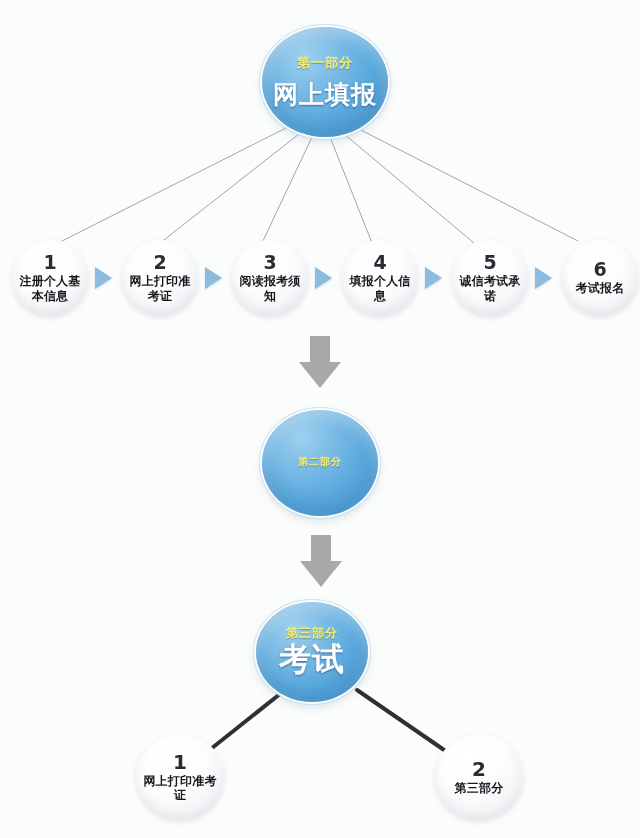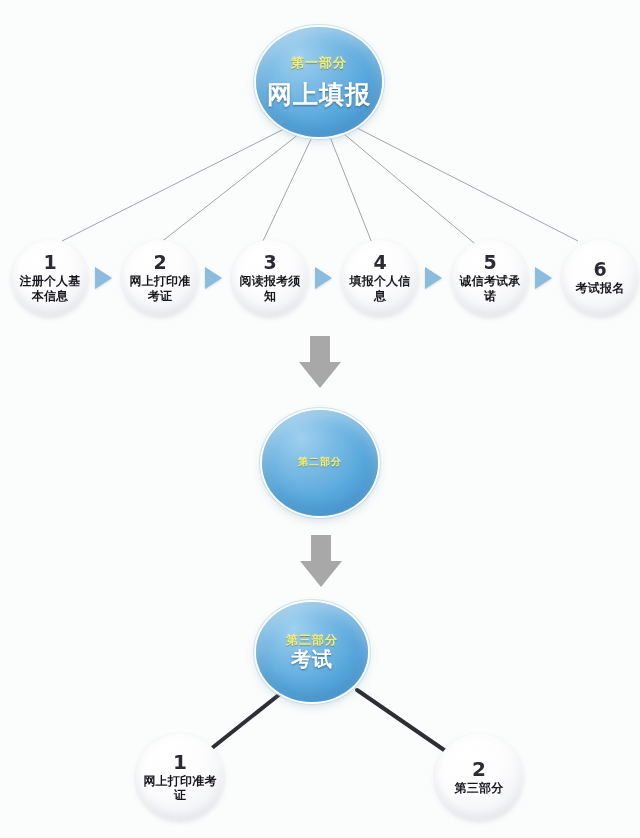--- a/index.html
+++ b/index.html
@@ -53,31 +53,31 @@
     line-height: 1.05;
   }
   .blue-circle .part-name {
     color: #ffffff;
     font-weight: bold;
     letter-spacing: 1px;
     text-shadow: 0 1px 2px rgba(30,80,130,0.75), 0 0 1px rgba(255,255,255,0.5);
     line-height: 1.1;
   }
 
-  #circle-part1 { left: 256px; top: 27px; width: 126px; height: 110px; }
+  #circle-part1 { left: 262px; top: 27px; width: 126px; height: 110px; }
   #circle-part1 .part-label { font-size: 13px; margin-bottom: 1px; }
   #circle-part1 .part-name  { font-size: 25px; margin-top: 10px; }
 
   #circle-part2 { left: 262px; top: 410px; width: 116px; height: 106px; }
   #circle-part2 .part-label { font-size: 10px; margin-bottom: 2px; }
   #circle-part2 .part-name  { font-size: 19px; width: 104px; }
 
   #circle-part3 { left: 256px; top: 602px; width: 112px; height: 100px; }
   #circle-part3 .part-label { font-size: 12px; margin-bottom: 2px; }
-  #circle-part3 .part-name  { font-size: 20px; }
+  #circle-part3 .part-name  { font-size: 32px; }
 
   
   .step-circle {
     position: absolute;
     border-radius: 50%;
     background:
       radial-gradient(circle at 36% 24%, #ffffff 0%, #fdfdfe 42%, #f3f4f6 74%, #e9eaee 100%);
     box-shadow:
       0 2px 5px rgba(150,155,165,0.26),
       inset 0 -4px 9px rgba(190,195,205,0.28),

